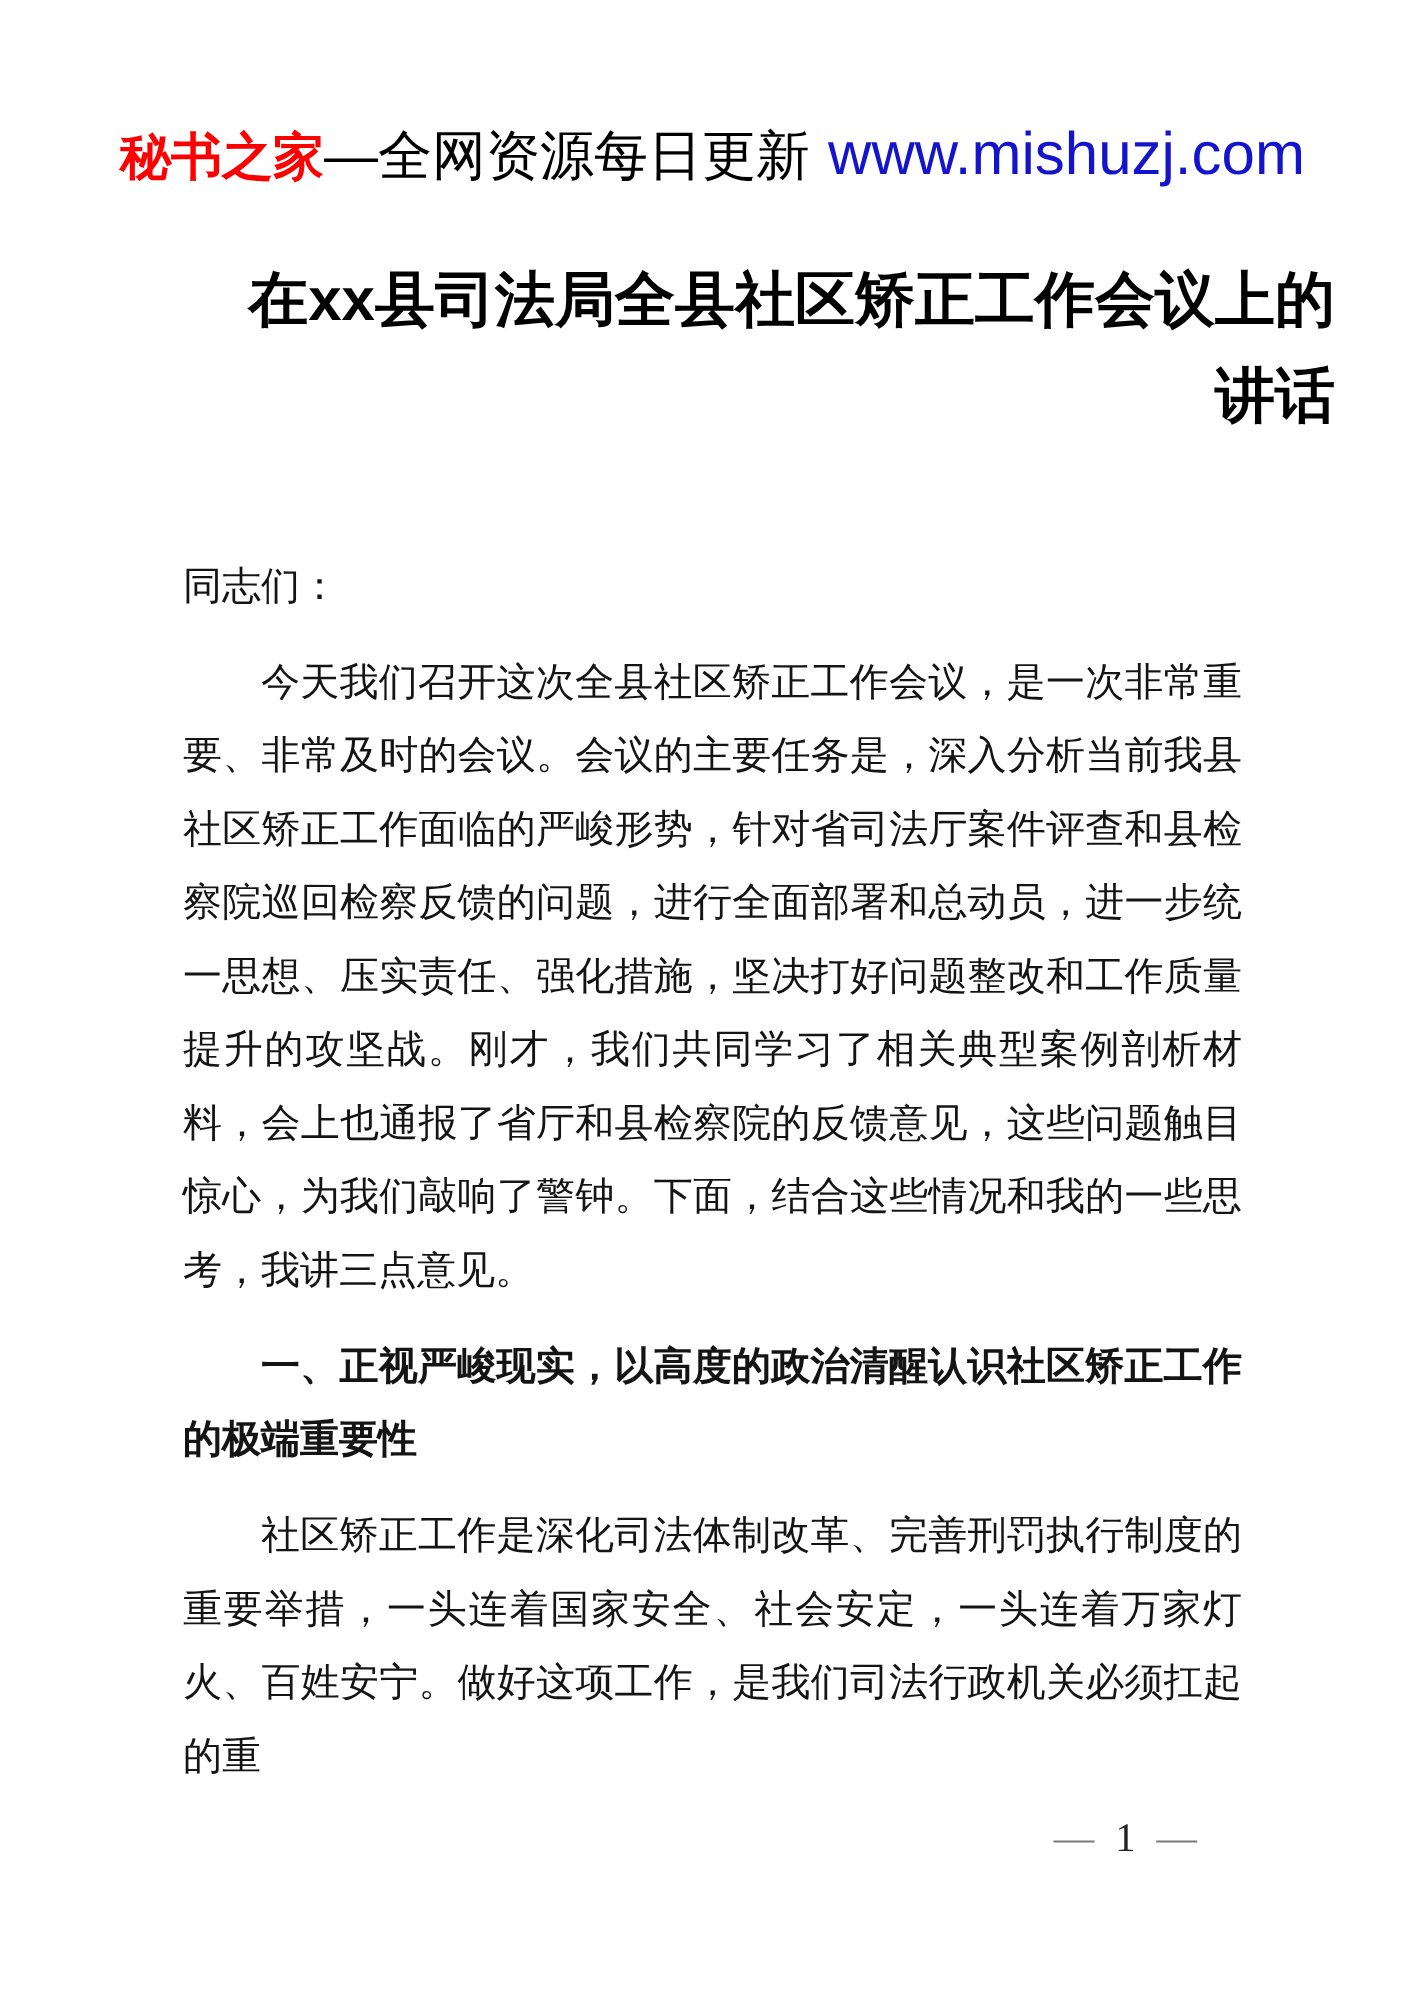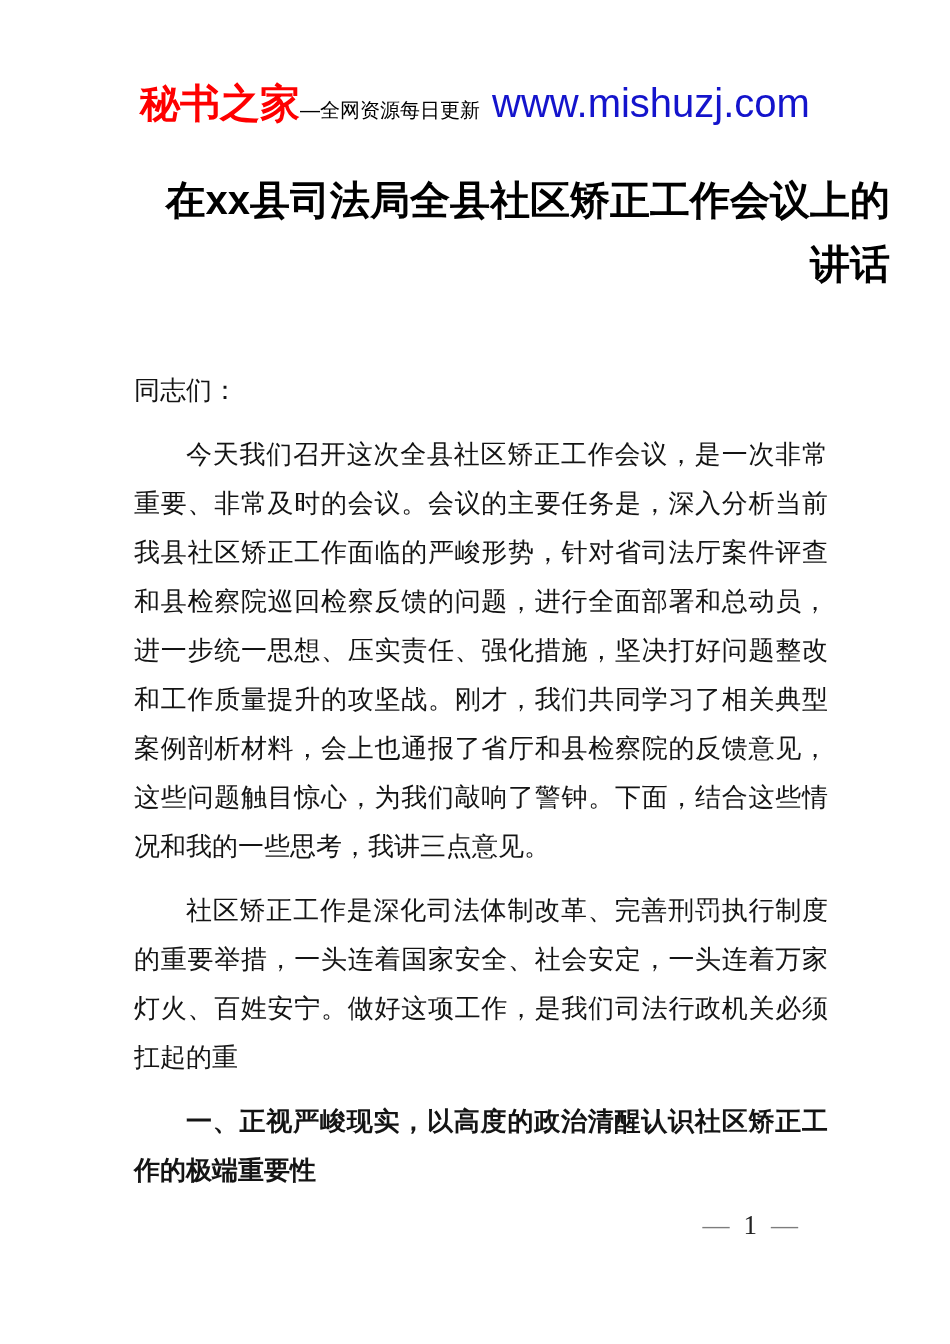--- a/index.html
+++ b/index.html
@@ -20,26 +20,26 @@
     position: absolute;
     top: 84px;
     left: 0;
     width: 100%;
     text-align: center;
     white-space: nowrap;
     font-size: 28px;
     line-height: 38px;
   }
   .brand {
-    font-size: 40px;
+    font-size: 34px;
     font-weight: 700;
     color: #fe0000;
   }
   .tagline {
-    font-size: 20px;
+    font-size: 36px;
     color: #000000;
   }
   .site-url {
     font-size: 40px;
     color: #1414cc;
     margin-left: 12px;
     text-decoration: none;
     cursor: pointer;
   }
   
@@ -59,21 +59,21 @@
   .content {
     position: absolute;
     top: 366px;
     left: 122px;
     width: 706px;
     font-size: 26px;
     line-height: 49px;
     color: #141414;
     text-align: justify;
   }
-  .block { margin: 0 0 15px 12px; }
+  .block { margin: 0 0 15px 0; }
   .block:last-child { margin-bottom: 0; }
   .indent { text-indent: 2em; }
   .heading { font-weight: 700; }
   
   .page-footer {
     position: absolute;
     top: 1210px;
     right: 152px;
     font-family: "Liberation Serif", serif;
     font-size: 27px;
@@ -93,21 +93,21 @@
   </div>
 
   <div class="doc-title">
     <div class="title-line">在xx县司法局全县社区矫正工作会议上的</div>
     <div class="title-line">讲话</div>
   </div>
 
   <div class="content">
     <p class="block">同志们：</p>
     <p class="block indent">今天我们召开这次全县社区矫正工作会议，是一次非常重要、非常及时的会议。会议的主要任务是，深入分析当前我县社区矫正工作面临的严峻形势，针对省司法厅案件评查和县检察院巡回检察反馈的问题，进行全面部署和总动员，进一步统一思想、压实责任、强化措施，坚决打好问题整改和工作质量提升的攻坚战。刚才，我们共同学习了相关典型案例剖析材料，会上也通报了省厅和县检察院的反馈意见，这些问题触目惊心，为我们敲响了警钟。下面，结合这些情况和我的一些思考，我讲三点意见。</p>
+    <p class="block indent heading">一、正视严峻现实，以高度的政治清醒认识社区矫正工作的极端重要性</p>
     <p class="block indent">社区矫正工作是深化司法体制改革、完善刑罚执行制度的重要举措，一头连着国家安全、社会安定，一头连着万家灯火、百姓安宁。做好这项工作，是我们司法行政机关必须扛起的重</p>
-    <p class="block indent heading">一、正视严峻现实，以高度的政治清醒认识社区矫正工作的极端重要性</p>
   </div>
 
   <div class="page-footer">
     <span class="footer-dash">—</span><span class="footer-num">1</span><span class="footer-dash">—</span>
   </div>
 
 </div>
 
 </body></html>

